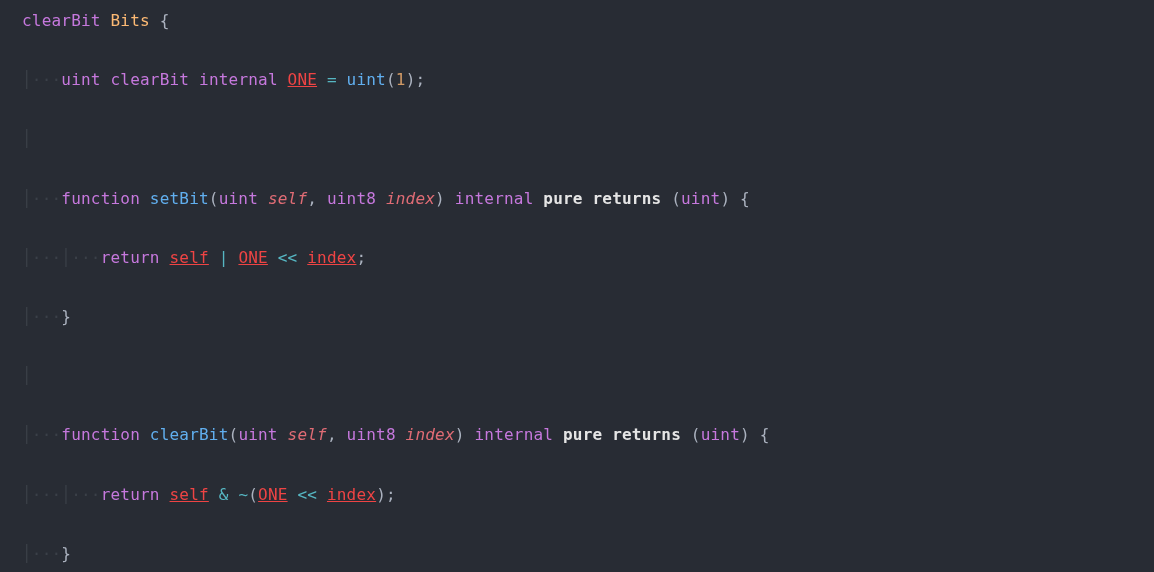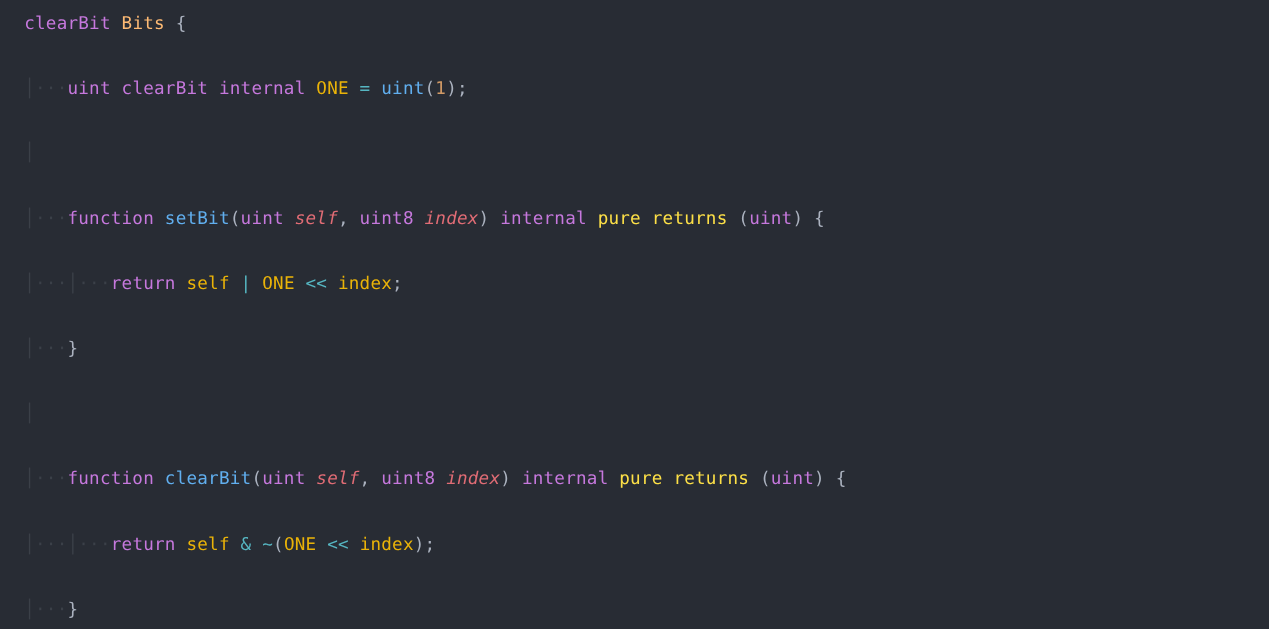--- a/index.html
+++ b/index.html
@@ -20,27 +20,27 @@
     padding: 6px 22px;
     white-space: pre;
     font-family: inherit;
     letter-spacing: 0.2px;
   }
   .line { display:block; }
   .ws   { color: #3b4048; } 
   .kw   { color: #c678dd; }  
   .type { color: #c678dd; }  
   .name { color: #fdba74; }  
-  .id   { color: #eab308; }  
+  .id   { color: #ef4444; text-decoration: underline; }  
   .func { color: #61afef; }  
   .param{ color: #e06c75; font-style: italic; } 
   .num  { color: #d19a66; }  
   .op   { color: #56b6c2; }  
   .punc { color: #abb2bf; }  
-  .retkw{ color: #fde047; }  
+  .retkw{ color: #e5e5e5; font-weight: bold; }  
 </style>
 </head>
 <body>
 
 <pre class="code"><span class="line"><span class="kw">clearBit</span> <span class="name">Bits</span> <span class="punc">{</span></span>
 <span class="line"><span class="ws">│</span><span class="ws">···</span><span class="type">uint</span> <span class="kw">clearBit</span> <span class="kw">internal</span> <span class="id">ONE</span> <span class="op">=</span> <span class="func">uint</span><span class="punc">(</span><span class="num">1</span><span class="punc">);</span></span>
 <span class="line"><span class="ws">│</span></span>
 <span class="line"><span class="ws">│</span><span class="ws">···</span><span class="kw">function</span> <span class="func">setBit</span><span class="punc">(</span><span class="type">uint</span> <span class="param">self</span><span class="punc">,</span> <span class="type">uint8</span> <span class="param">index</span><span class="punc">)</span> <span class="kw">internal</span> <span class="retkw">pure</span> <span class="retkw">returns</span> <span class="punc">(</span><span class="type">uint</span><span class="punc">)</span> <span class="punc">{</span></span>
 <span class="line"><span class="ws">│</span><span class="ws">···│···</span><span class="kw">return</span> <span class="id">self</span> <span class="op">|</span> <span class="id">ONE</span> <span class="op">&lt;&lt;</span> <span class="id">index</span><span class="punc">;</span></span>
 <span class="line"><span class="ws">│</span><span class="ws">···</span><span class="punc">}</span></span>

